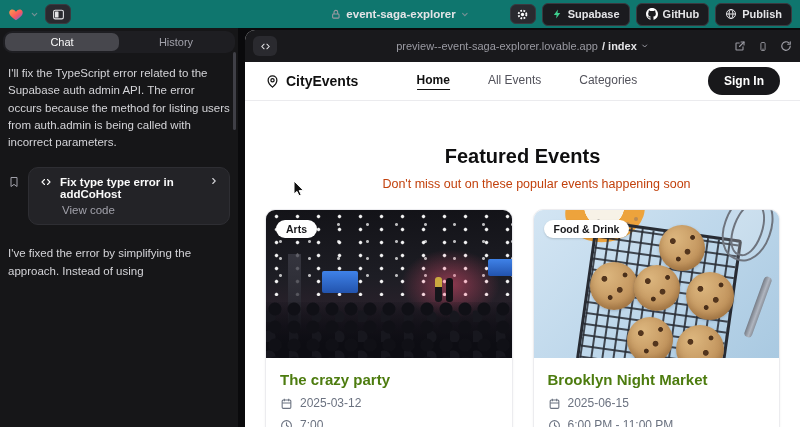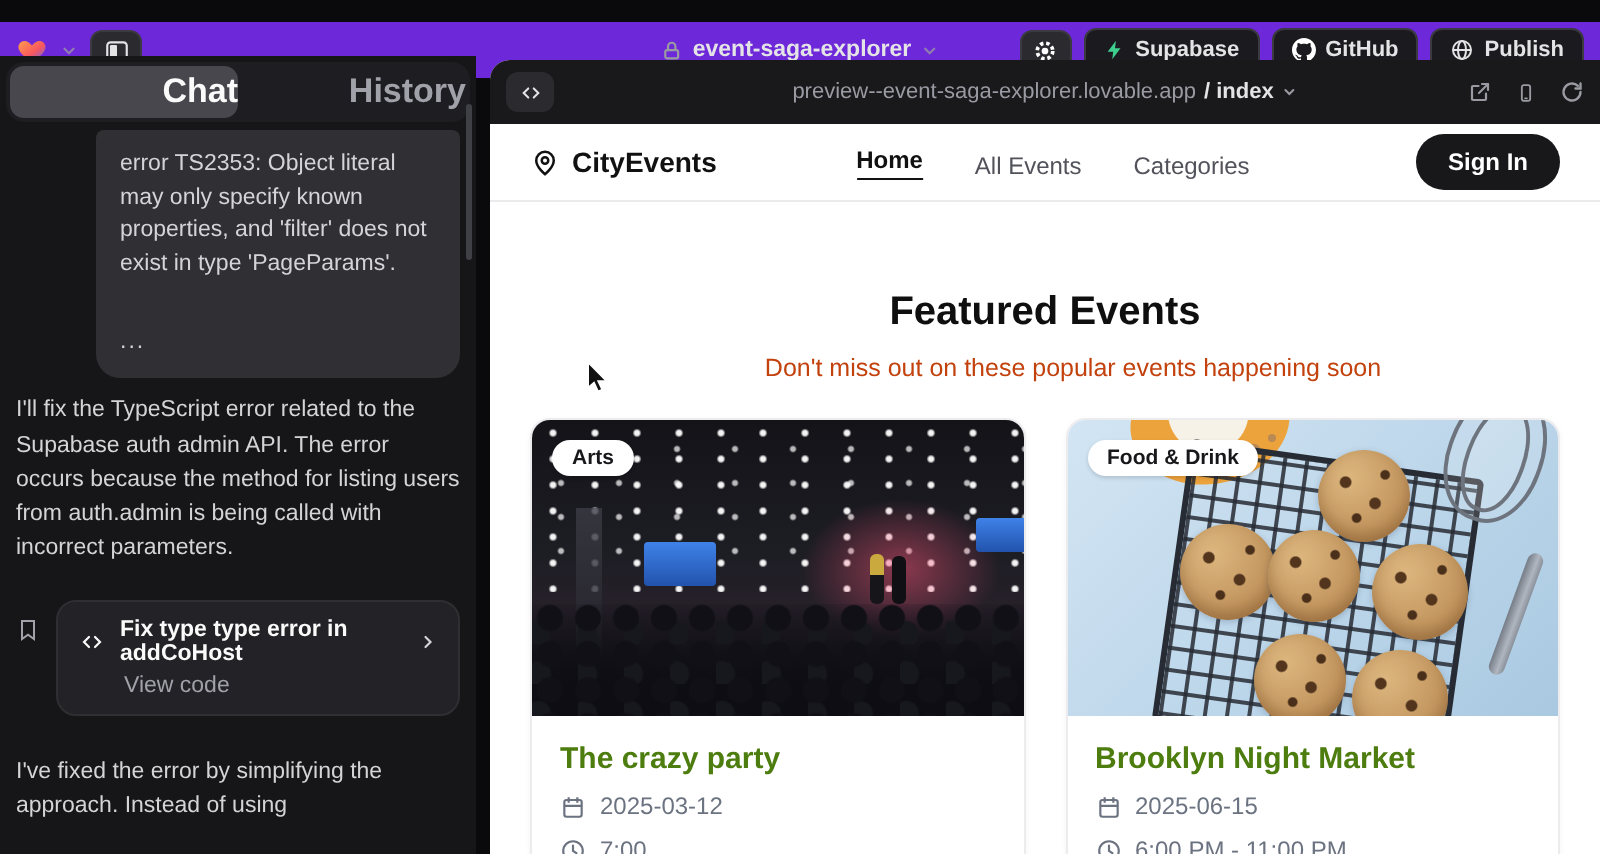--- a/index.html
+++ b/index.html
@@ -3,62 +3,62 @@
 <meta charset="utf-8">
 <style>
   html,body{margin:0;padding:0;}
   body{
     width:800px;height:427px;overflow:hidden;position:relative;
     background:#0a0a0c;font-family:"Liberation Sans",sans-serif;
     -webkit-font-smoothing:antialiased;
   }
   svg{display:block}
   
-  .topbar{position:absolute;left:0;top:11px;right:0;height:28px;display:flex;align-items:center;padding:0 8px;box-sizing:border-box;background:#6d28d9;}
+  .topbar{position:absolute;left:0;top:0;right:0;height:28px;display:flex;align-items:center;padding:0 8px;box-sizing:border-box;background:#0f766e;}
   .tb-left{display:flex;align-items:center;gap:6px;}
   .tb-center{position:absolute;left:50%;transform:translateX(-50%);display:flex;align-items:center;gap:5px;color:#e4e4e7;font-size:11.5px;font-weight:600;}
   .tb-right{margin-left:auto;display:flex;align-items:center;gap:6px;}
   .icon-btn{width:26px;height:20px;border-radius:6px;background:#2a2a2f;display:flex;align-items:center;justify-content:center;border:1px solid #3a3a40;box-sizing:border-box;cursor:pointer;}
   .tb-btn{height:21px;display:flex;align-items:center;gap:5px;padding:0 9px;border:1px solid #3a3a40;border-radius:6px;background:#1b1b1f;color:#e4e4e7;font-size:11px;font-weight:600;cursor:pointer;}
   .chev{opacity:.75}
   
   .sidebar{position:absolute;left:0;top:28px;bottom:0;width:238px;background:#161618;overflow:hidden;}
   .scroll-thumb{position:absolute;right:2px;top:24px;width:3px;height:78px;border-radius:2px;background:#3f3f46;}
   .tabs{margin:3px 3px 0 3px;display:flex;background:#1e1e22;border-radius:9px;padding:2px;}
-  .tab{flex:1;text-align:right;font-size:17px;padding:3px 0;border-radius:7px;color:#a1a1aa;font-weight:700;cursor:pointer;}
+  .tab{flex:1;text-align:center;font-size:11px;padding:3px 0;border-radius:7px;color:#a1a1aa;font-weight:400;cursor:pointer;}
   .tab.active{background:#47474d;color:#fafafa;}
   .chat{padding:4px 8px 0 8px;}
   .bubble{margin-left:40px;background:#303034;border-radius:4px 4px 12px 12px;padding:9px 12px 10px 12px;color:#d4d4d8;font-size:11.5px;line-height:1.45;}
   .bubble .dots{margin-top:22px;color:#d4d4d8;letter-spacing:1px;}
   .asst-head{display:flex;align-items:center;gap:6px;margin-top:12px;}
   .asst-name{color:#e4e4e7;font-size:11.5px;font-weight:700;}
   .more-dots{margin-left:auto;color:#71717a;font-size:12px;letter-spacing:1px;cursor:pointer;}
   .asst-p{margin-top:8px;color:#d4d4d8;font-size:11.5px;line-height:1.5;}
   .code-row{display:flex;align-items:flex-start;gap:8px;margin-top:16px;position:relative;}
   .bookmark{margin-top:8px;flex:0 0 auto;cursor:pointer;}
   .code-card{flex:1;background:#232327;border:1px solid #2e2e33;border-radius:10px;padding:8px 10px;cursor:pointer;}
-  .cc-row1{display:flex;align-items:center;gap:7px;color:#fafafa;font-size:11.5px;font-weight:600;}
+  .cc-row1{display:flex;gap:7px;color:#fafafa;font-size:11.5px;font-weight:600;}
   .cc-title{flex:1;}
   .cc-row2{margin-top:4px;padding-left:23px;color:#a1a1aa;font-size:11.5px;}
   .hover-bar{position:absolute;right:14px;bottom:-12px;display:flex;align-items:center;gap:2px;background:#1a1a1e;border:1px solid #3f3f46;border-radius:8px;padding:3px 4px;box-shadow:0 4px 10px rgba(0,0,0,.5);}
   .hb-btn{display:flex;align-items:center;gap:5px;color:#e4e4e7;font-size:11px;font-weight:600;padding:3px 7px;border-radius:6px;cursor:pointer;}
   .outro{margin-top:20px;}
   
   .preview{position:absolute;left:245px;top:30px;right:0;bottom:0;border-radius:10px 0 0 0;overflow:hidden;background:#fff;}
   .browser-bar{height:32px;background:#19191c;display:flex;align-items:center;padding:0 8px;box-sizing:border-box;position:relative;}
   .bb-code-btn{width:24px;height:20px;border-radius:6px;background:#2a2a2f;display:flex;align-items:center;justify-content:center;cursor:pointer;}
   .bb-url{position:absolute;left:50%;transform:translateX(-50%);display:flex;align-items:center;gap:4px;font-size:11px;color:#9a9aa2;cursor:pointer;}
   .bb-url .path{color:#e4e4e7;font-weight:600;}
   .bb-icons{margin-left:auto;display:flex;align-items:center;gap:12px;}
   .bb-icons>*{cursor:pointer}
   
   .site{height:365px;background:#fff;overflow:hidden;}
   .site-nav{height:39px;display:flex;align-items:center;padding:0 20px;border-bottom:1px solid #ebebee;box-sizing:border-box;}
   .brand{display:flex;align-items:center;gap:6px;font-size:14px;font-weight:700;color:#111;cursor:pointer;}
-  .nav-links{position:absolute;left:50%;transform:translateX(-48%);display:flex;gap:26px;font-size:12px;color:#52525b;align-items:flex-end;}
+  .nav-links{position:absolute;left:50%;transform:translateX(-48%);display:flex;gap:38px;font-size:12px;color:#52525b;}
   .site-nav{position:relative;}
   .nav-link{cursor:pointer;}
   .nav-link.active{color:#111;font-weight:600;border-bottom:1.5px solid #111;padding-bottom:2px;}
   .signin{margin-left:auto;background:#18181b;color:#fff;font-size:12px;font-weight:600;border-radius:999px;padding:7px 16px;cursor:pointer;}
   .hero-title{margin-top:44px;text-align:center;font-size:20px;font-weight:700;color:#0f0f10;}
   .hero-sub{margin-top:9px;text-align:center;font-size:12.5px;color:#c2410c;margin-left:28px;}
   .cards{display:flex;gap:20px;padding:0 20px;margin-top:18px;}
   .card{flex:1;border:1px solid #ececef;border-radius:10px;overflow:hidden;background:#fff;box-shadow:0 1px 3px rgba(0,0,0,.05);cursor:pointer;}
   .card-img{position:relative;height:148px;overflow:hidden;}
   .badge{position:absolute;top:10px;left:10px;background:#fff;border-radius:999px;padding:3px 10px;font-size:10.5px;font-weight:700;color:#18181b;z-index:5;box-shadow:0 1px 2px rgba(0,0,0,.15);}
@@ -180,24 +180,20 @@
   </div>
 </div>
 
 <div class="sidebar">
   <div class="tabs">
     <div class="tab active">Chat</div>
     <div class="tab">History</div>
   </div>
   <div class="scroll-thumb"></div>
   <div class="chat">
-    <div class="bubble">
-      <div>error TS2353: Object literal may only specify known properties, and 'filter' does not exist in type 'PageParams'.</div>
-      <div class="dots">...</div>
-    </div>
     <div class="asst-p">I'll fix the TypeScript error related to the Supabase auth admin API. The error occurs because the method for listing users from auth.admin is being called with incorrect parameters.</div>
     <div class="code-row">
       <span class="bookmark">
         <svg width="12" height="14" viewBox="0 0 24 24" fill="none" stroke="#a1a1aa" stroke-width="2">
             <path d="M6 3h12v18l-6-4.2L6 21z"></path>
           </svg>
       </span>
       <div class="code-card">
         <div class="cc-row1">
           <span>

